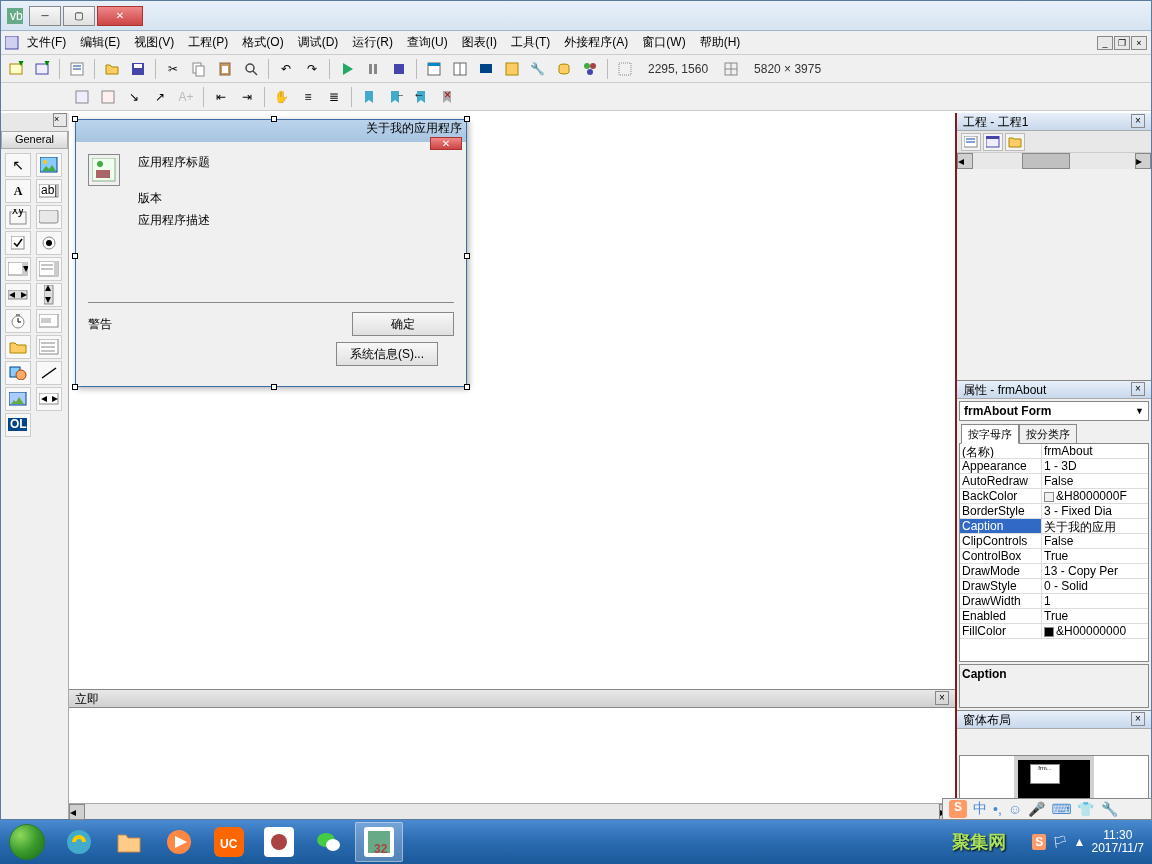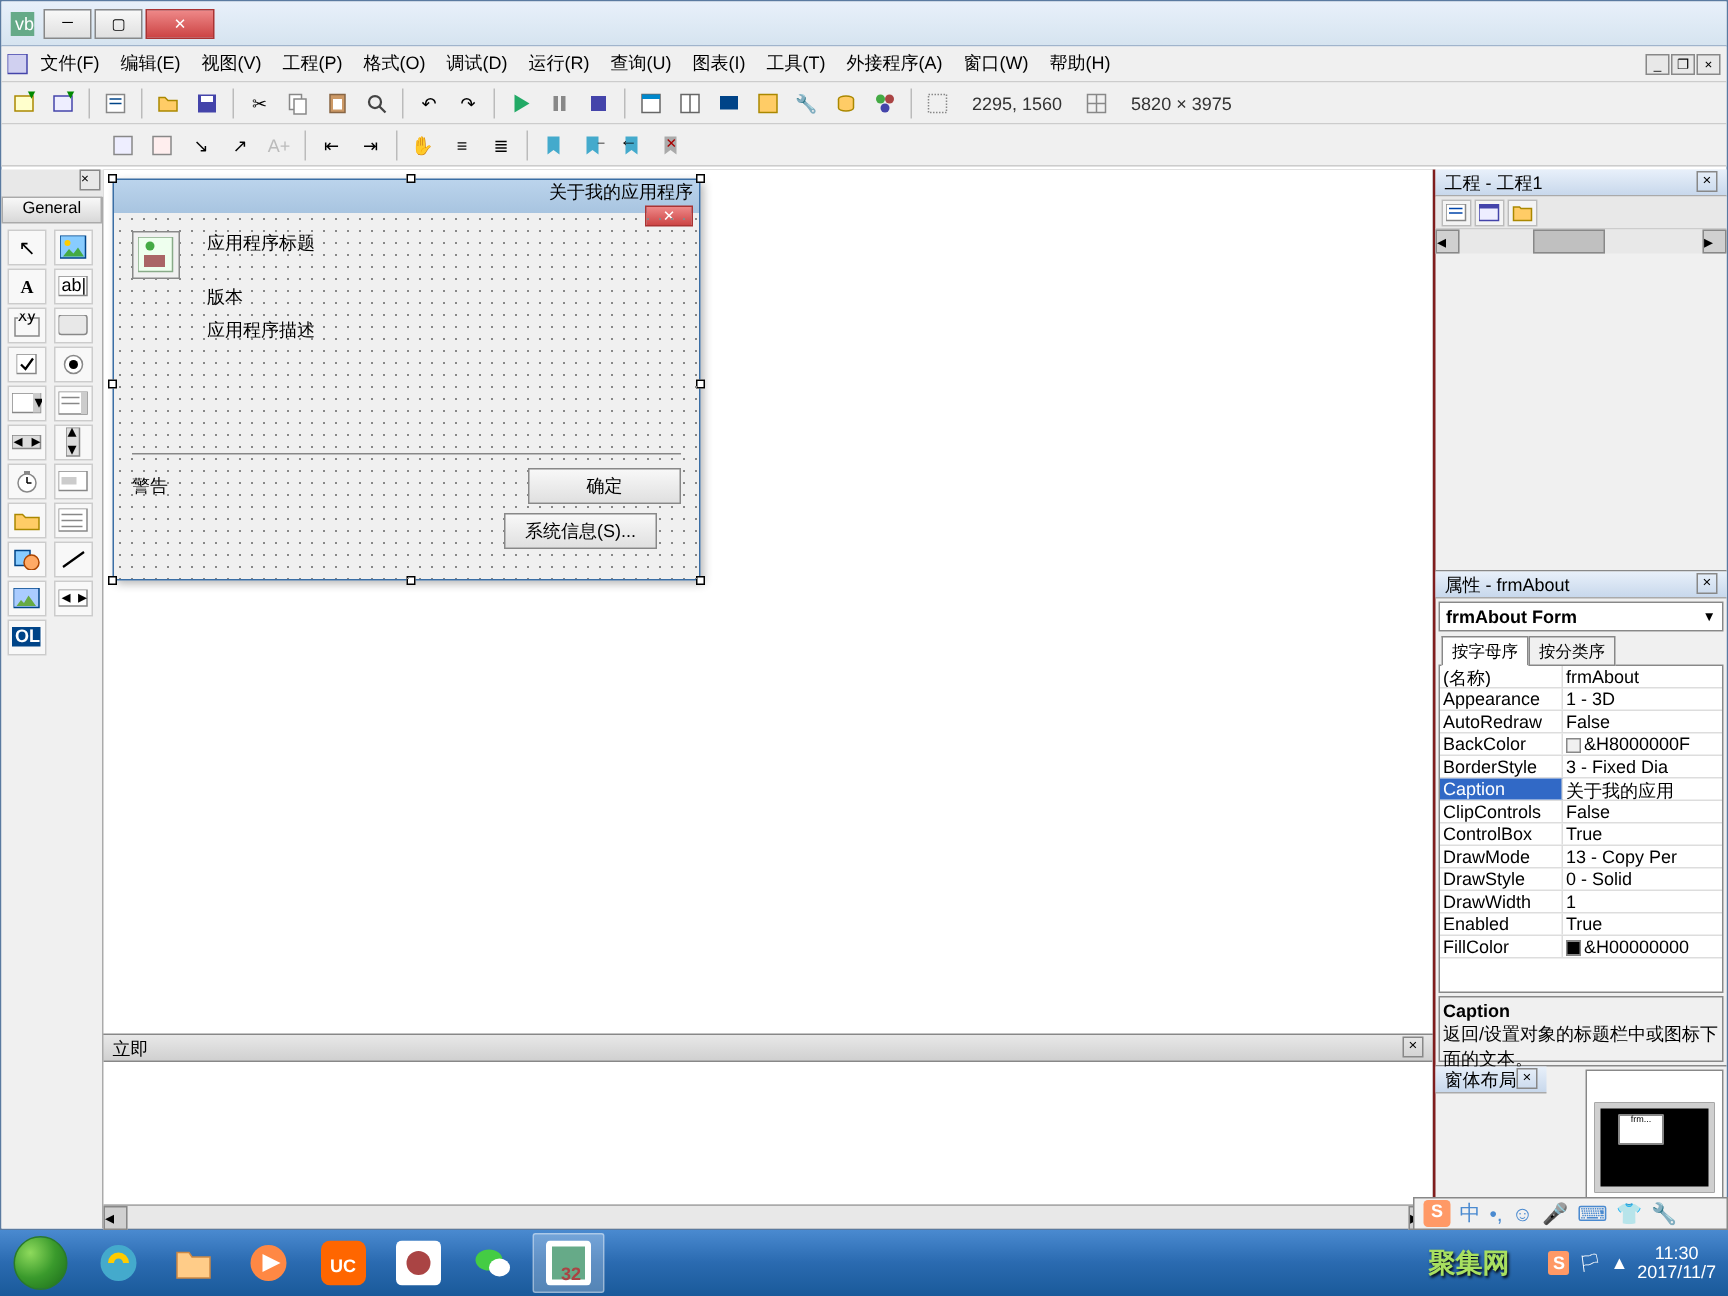--- a/index.html
+++ b/index.html
@@ -64,21 +64,21 @@
 .props-tab { padding: 2px 6px; border: 1px solid #888; background: #f0f0f0; font-size: 11px; cursor:pointer; position: relative; top: 1px;}
 .props-tab.active { background: #fff; border-bottom: 1px solid #fff;}
 .props-grid { flex:1; background: #fff; border: 1px solid #888; margin: 0 2px; overflow-y: auto; font-family: SimSun, monospace; font-size: 11px;}
 .prop-row { display: flex; height: 15px; border-bottom: 1px solid #ddd; }
 .prop-row.selected .prop-name{ background: #3169c6; color: #fff; }
 .prop-name { width: 82px; padding: 0 2px; border-right: 1px solid #ddd; overflow: hidden; white-space:nowrap;}
 .prop-val { flex:1; padding: 0 2px; overflow: hidden; white-space:nowrap;}
 .props-desc { height: 44px; border: 1px solid #888; margin: 2px; padding: 2px; font-size: 11px; background:#f0f0f0;}
 .props-desc b { font-weight: bold; }
 
-.layout-panel { height: 108px; display:flex; flex-direction:row;gap:24px;}
+.layout-panel { height: 108px; display:flex; flex-direction:column;gap:24px;}
 .layout-body { flex:1; background: #fff; display: flex; align-items:center; justify-content:center; border: 1px solid #888; margin: 2px; position:relative;}
 .screen-thumb { width: 80px; height: 60px; background: #000; border: 4px solid #d0d0d0; position: relative;}
 .form-thumb { position: absolute; top: 4px; left: 12px; width: 30px; height: 20px; background: #fff; border: 1px solid #888; font-size:6px; text-align:center;}
 
 
 .form-container { position: absolute; left: 6px; top: 6px; width: 392px; height: 268px; }
 .form-win { width: 100%; height: 100%; background: #f0f0f0; border: 1px solid #3a6ea5; box-shadow: 2px 2px 6px rgba(0,0,0,0.3);}
 .form-title { height: 22px; background: linear-gradient(#bbd4ec,#a8c4e0); display: flex; align-items: flex-end; padding: 0 4px; font-size: 12px; flex-direction: column;}
 .form-title-icon { width: 14px; height: 14px; margin-right: 4px; }
 .form-close { margin-left: auto; width: 32px; height: 16px; background: linear-gradient(#e88,#c44); color:#fff; border: 1px solid #a33; font-size: 10px; text-align:center; cursor:pointer;}
@@ -602,21 +602,20 @@
               <div class="prop-name">Enabled</div>
               <div class="prop-val">True</div>
             </div>
             <div class="prop-row">
               <div class="prop-name">FillColor</div>
               <div class="prop-val"><span style="display:inline-block;width:10px;height:10px;border:1px solid #888;background:#000;margin-right:2px;vertical-align:middle"></span>&amp;H00000000</div>
             </div>
           </div>
         <div class="props-desc">
           <b>Caption</b><br>
-          <span>返回/设置对象的标题栏中或图标下面的文本。</span>
         </div>
       </div>
 
       <div class="layout-panel">
         <div class="panel-hdr">
             <span>窗体布局</span>
             <div class="x">×</div>
           </div>
         <div class="layout-body">
           <div class="screen-thumb">

